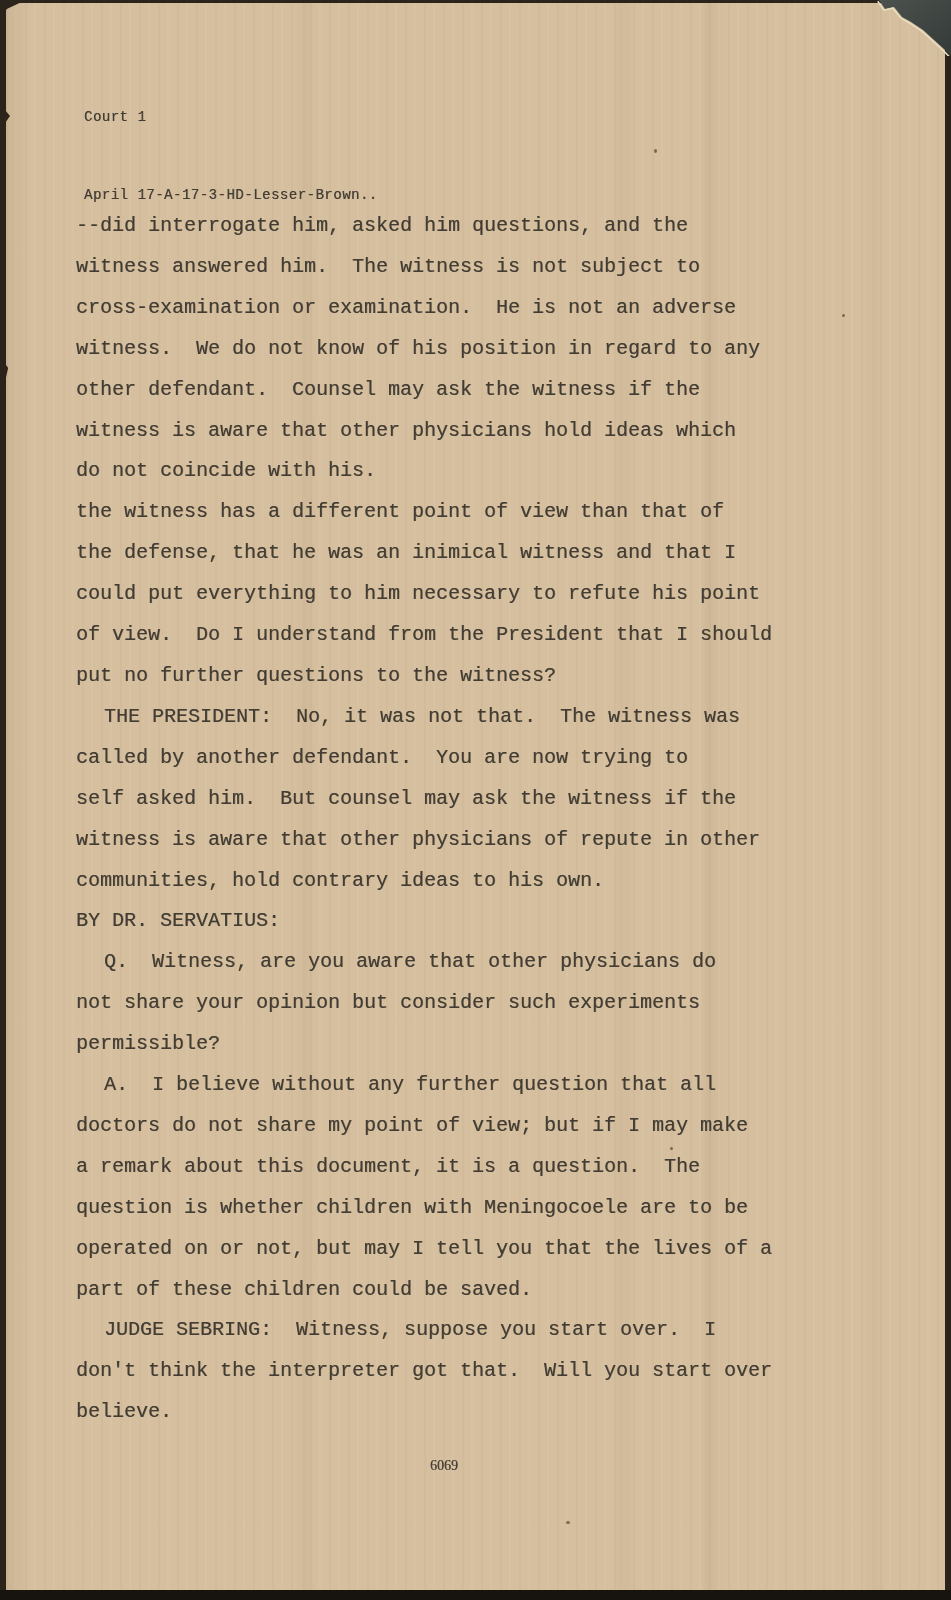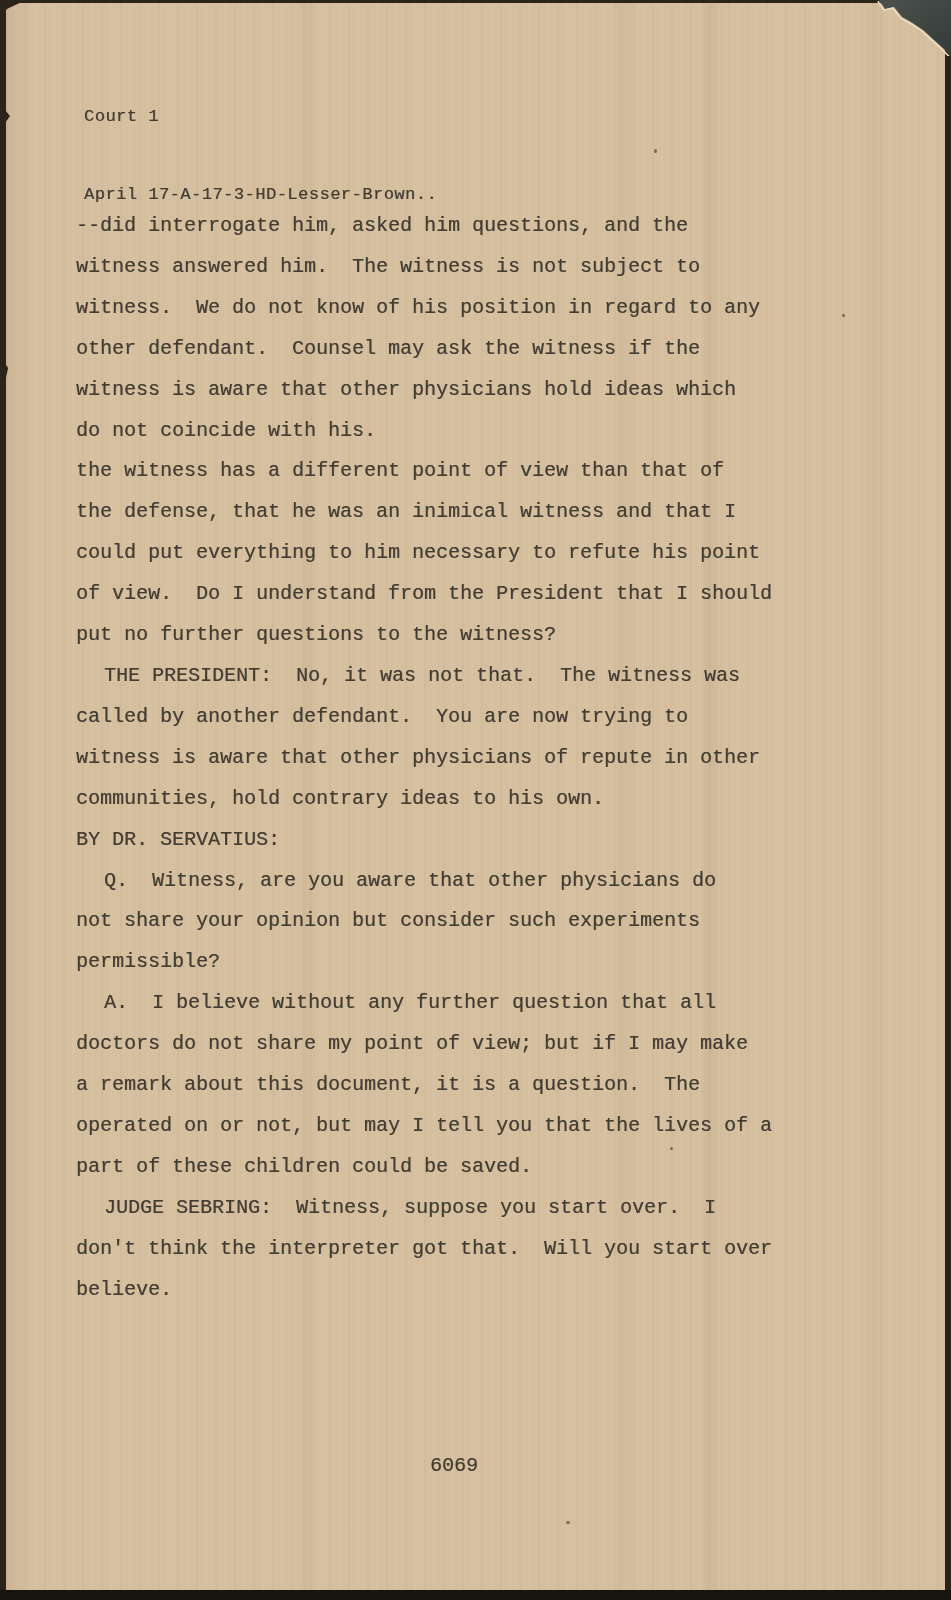--- a/index.html
+++ b/index.html
@@ -28,36 +28,37 @@
         transparent 694px, rgba(125,96,58,0.08) 702px, transparent 720px,
         transparent 858px, rgba(125,96,58,0.06) 866px, transparent 880px),
       repeating-linear-gradient(90deg,
         rgba(118,90,54,0.045) 0 2px, rgba(118,90,54,0) 2px 9px,
         rgba(255,248,230,0.05) 9px 11px, rgba(255,248,230,0) 11px 19px),
       var(--paper);
     color:var(--ink);
   }
   .doc-header{
     position:absolute;left:78px;top:49px;
-    font-size:17px;line-height:26px;letter-spacing:0.5px;
+    font-size:14px;line-height:26px;letter-spacing:0.5px;
     white-space:pre;
     text-shadow:0.5px 0 0.5px rgba(56,50,42,0.55);
   }
   .doc-body{
     position:absolute;left:70px;top:175px;width:810px;
     font-size:20px;line-height:40.9px;
     text-shadow:0.5px 0 0.5px rgba(56,50,42,0.5);
     margin-top:28px;
   }
   .tline{white-space:pre;}
   .tline.ind{padding-left:28px;}
   .page-number{
     position:absolute;left:424px;top:1443px;
-    font-size:20px;line-height:40.9px;
+    font-size:14px;line-height:40.9px;
     text-shadow:0.5px 0 0.5px rgba(56,50,42,0.5);
+    font-family:Liberation Serif, serif;
   }
   .edge-top{position:absolute;left:0;top:0;width:951px;height:3px;background:var(--backdrop);}
   .edge-left{position:absolute;left:0;top:0;width:6px;height:1600px;background:var(--backdrop);}
   .edge-right{position:absolute;left:945px;top:0;width:6px;height:1600px;background:var(--backdrop);}
   .edge-bottom{position:absolute;left:0;top:1590px;width:951px;height:10px;background:var(--bottom-edge);}
   .chip-topleft{
     position:absolute;left:0;top:0;width:26px;height:16px;background:var(--backdrop);
     clip-path:polygon(0 0,100% 0,28% 55%,0 100%);
   }
   .chip-left-1{
@@ -84,40 +85,43 @@
   <div class="paper">
 
     <div class="doc-header">
       <div>Court 1</div>
       <div>April 17-A-17-3-HD-Lesser-Brown..</div>
     </div>
 
     <div class="doc-body">
         <div class="tline">--did interrogate him, asked him questions, and the</div>
         <div class="tline">witness answered him.  The witness is not subject to</div>
+        <div class="tline">cross-examination or examination.  He is not an adverse</div>
         <div class="tline">witness.  We do not know of his position in regard to any</div>
         <div class="tline">other defendant.  Counsel may ask the witness if the</div>
         <div class="tline">witness is aware that other physicians hold ideas which</div>
         <div class="tline">do not coincide with his.</div>
         <div class="tline">the witness has a different point of view than that of</div>
         <div class="tline">the defense, that he was an inimical witness and that I</div>
         <div class="tline">could put everything to him necessary to refute his point</div>
         <div class="tline">of view.  Do I understand from the President that I should</div>
         <div class="tline">put no further questions to the witness?</div>
         <div class="tline ind">THE PRESIDENT:  No, it was not that.  The witness was</div>
         <div class="tline">called by another defendant.  You are now trying to</div>
+        <div class="tline">self asked him.  But counsel may ask the witness if the</div>
         <div class="tline">witness is aware that other physicians of repute in other</div>
         <div class="tline">communities, hold contrary ideas to his own.</div>
         <div class="tline">BY DR. SERVATIUS:</div>
         <div class="tline ind">Q.  Witness, are you aware that other physicians do</div>
         <div class="tline">not share your opinion but consider such experiments</div>
         <div class="tline">permissible?</div>
         <div class="tline ind">A.  I believe without any further question that all</div>
         <div class="tline">doctors do not share my point of view; but if I may make</div>
         <div class="tline">a remark about this document, it is a question.  The</div>
+        <div class="tline">question is whether children with Meningocoele are to be</div>
         <div class="tline">operated on or not, but may I tell you that the lives of a</div>
         <div class="tline">part of these children could be saved.</div>
         <div class="tline ind">JUDGE SEBRING:  Witness, suppose you start over.  I</div>
         <div class="tline">don't think the interpreter got that.  Will you start over</div>
         <div class="tline">believe.</div>
       </div>
 
     <div class="page-number">6069</div>
 
     <div class="specks">

